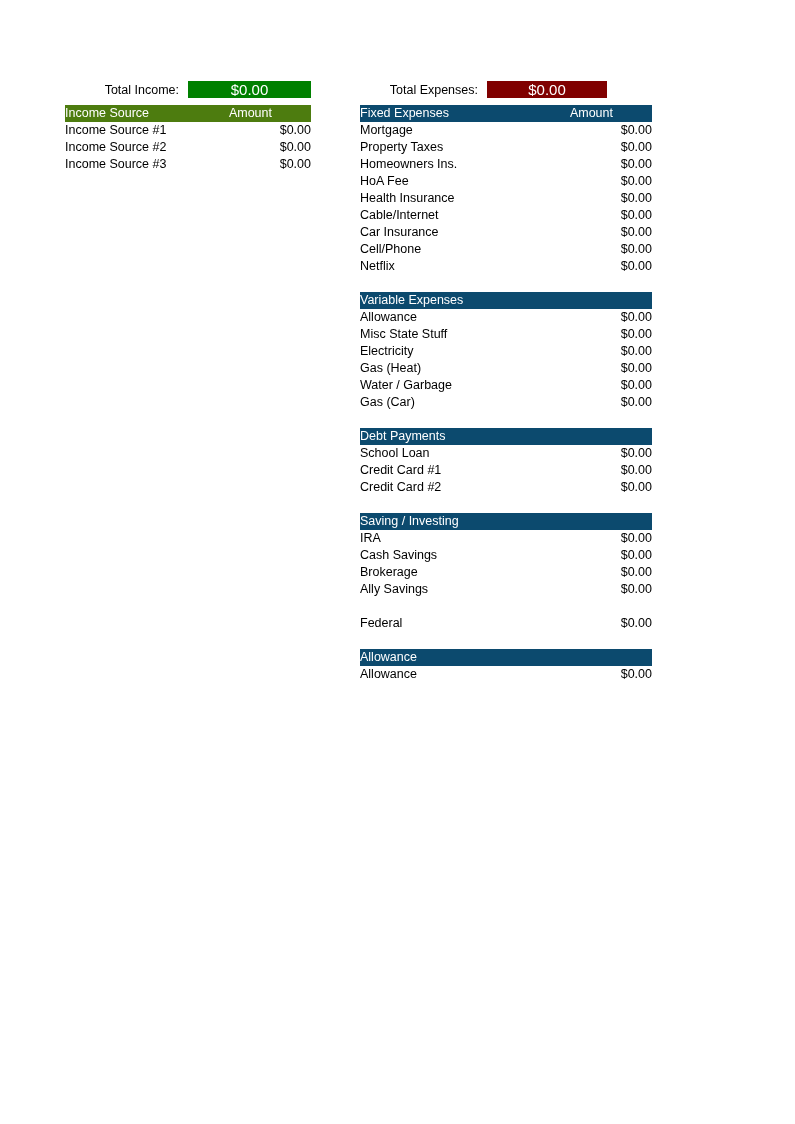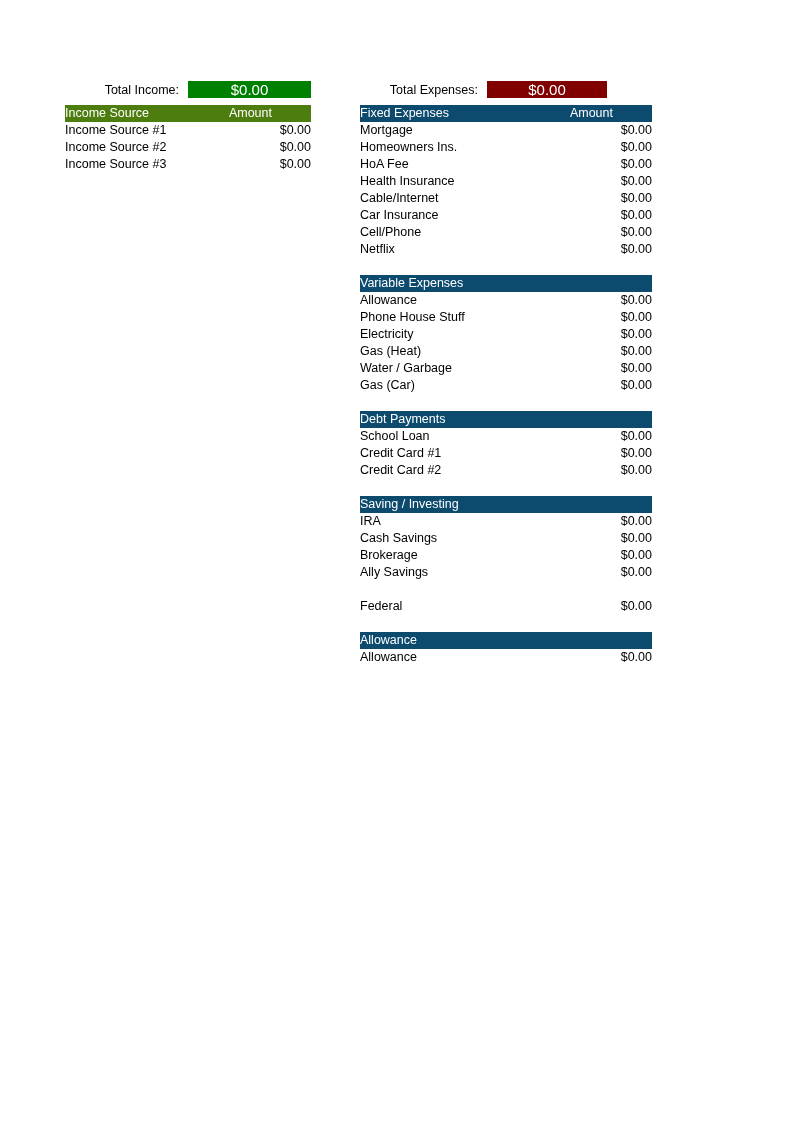--- a/index.html
+++ b/index.html
@@ -151,20 +151,24 @@
     <tbody id="expense-body">
         <tr class="band">
           <td class="c-name">Fixed Expenses</td>
           <td class="c-amt">Amount</td>
         </tr>
         <tr>
           <td class="c-name">Mortgage</td>
           <td class="c-amt">$0.00</td>
         </tr>
         <tr>
+          <td class="c-name">Property Taxes</td>
+          <td class="c-amt">$0.00</td>
+        </tr>
+        <tr>
           <td class="c-name">Homeowners Ins.</td>
           <td class="c-amt">$0.00</td>
         </tr>
         <tr>
           <td class="c-name">HoA Fee</td>
           <td class="c-amt">$0.00</td>
         </tr>
         <tr>
           <td class="c-name">Health Insurance</td>
           <td class="c-amt">$0.00</td>
@@ -190,21 +194,21 @@
         </tr>
         <tr class="band">
           <td class="c-name">Variable Expenses</td>
           <td class="c-amt"></td>
         </tr>
         <tr>
           <td class="c-name">Allowance</td>
           <td class="c-amt">$0.00</td>
         </tr>
         <tr>
-          <td class="c-name">Phone House Stuff</td>
+          <td class="c-name">Misc State Stuff</td>
           <td class="c-amt">$0.00</td>
         </tr>
         <tr>
           <td class="c-name">Electricity</td>
           <td class="c-amt">$0.00</td>
         </tr>
         <tr>
           <td class="c-name">Gas (Heat)</td>
           <td class="c-amt">$0.00</td>
         </tr>

